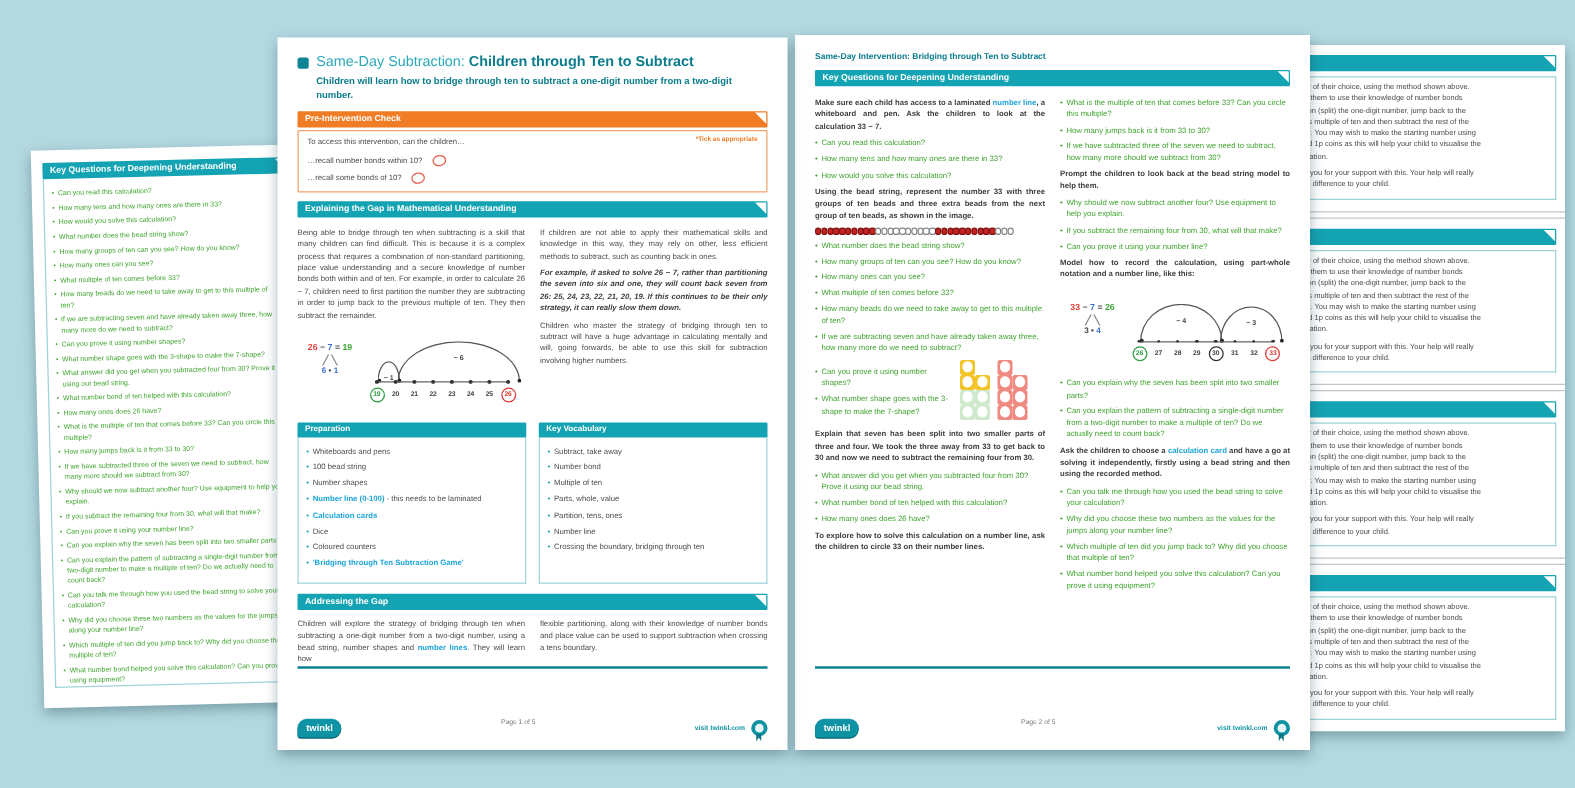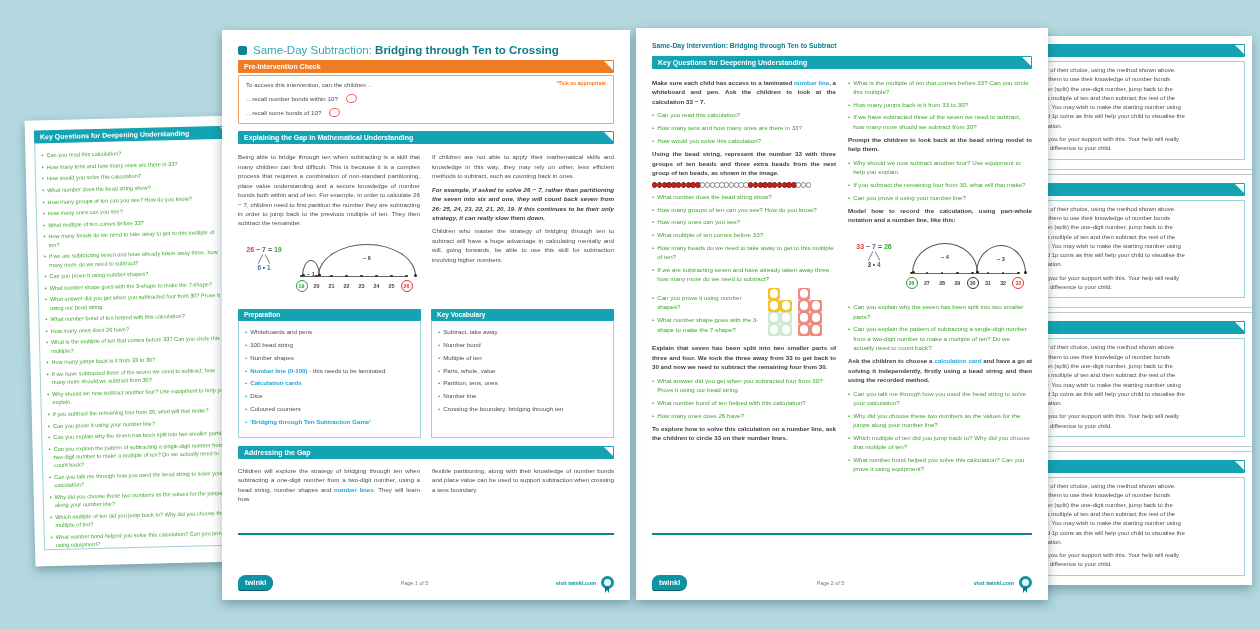--- a/index.html
+++ b/index.html
@@ -95,21 +95,21 @@
   .strip .bar{margin-right:7px;}
   .sbox{border:1px solid #9fd3da;border-left:none;margin:4px 7px 0 0;padding:4px 4px 5px 0;}
   .sline{font-size:6px;line-height:1.55;color:#4b4b4b;white-space:nowrap;overflow:hidden;}
   .sline.gap{margin-top:4px;}
   .pgedge{margin-top:9px;height:4px;border-top:1px solid #c2c6c6;border-bottom:1px solid #c2c6c6;}
   .strip{margin-top:8px;}
   .strip:first-child{margin-top:0;}
   
   .footer{position:absolute;left:16px;right:16px;bottom:10px;}
   .fline{border-top:2px solid #0d8494;margin-bottom:5px;}
-  .frow{display:flex;align-items:center;justify-content:space-between;margin-top:40px;}
+  .frow{display:flex;justify-content:space-between;margin-top:40px;}
   .logo{background:#0d93a3;border-radius:8px 8px 8px 3px;color:#fff;font-weight:bold;
         font-size:7.5px;padding:3px 7px;box-shadow:0 1px 0 #07606b;}
   .pgnum{font-size:5.4px;color:#777;}
   .fright{display:flex;align-items:center;gap:5px;}
   .visit{font-size:5.4px;font-weight:bold;color:#0d93a3;}
   .badge{width:13px;height:13px;border-radius:50%;background:#0d93a3;position:relative;}
   .badge::after{content:"";position:absolute;left:3px;top:3px;width:7px;height:7px;border-radius:50%;background:#e6f5f7;}
   .badge::before{content:"";position:absolute;left:4px;top:11px;border-left:2.5px solid #0a7482;
         border-right:2.5px solid #0a7482;border-bottom:3px solid transparent;height:3px;}
 </style>
@@ -200,22 +200,23 @@
       </div>
       <div class="q">
         <span>What number bond helped you solve this calculation? Can you prove it using equipment?</span>
       </div>
     </div>
 </div>
 
 <div class="page" id="page1">
   <div class="titlerow">
     <span class="sqicon"></span>
-    <span class="doctitle"><span>Same-Day Subtraction: </span><b>Bridging through Ten to Crossing</b></span>
-  </div>
+    <span class="doctitle"><span>Same-Day Subtraction: </span><b>Children through Ten to Subtract</b></span>
+  </div>
+  <div class="subtitle">Children will learn how to bridge through ten to subtract a one-digit number from a two-digit number.</div>
 
   <div class="bar orange">
     <span>Pre-Intervention Check</span>
     <span class="fold"></span>
   </div>
   <div class="obox">
     <div class="introline">
       <span class="p" style="margin:0">To access this intervention, can the children…</span>
       <span class="note">*Tick as appropriate</span>
     </div>

